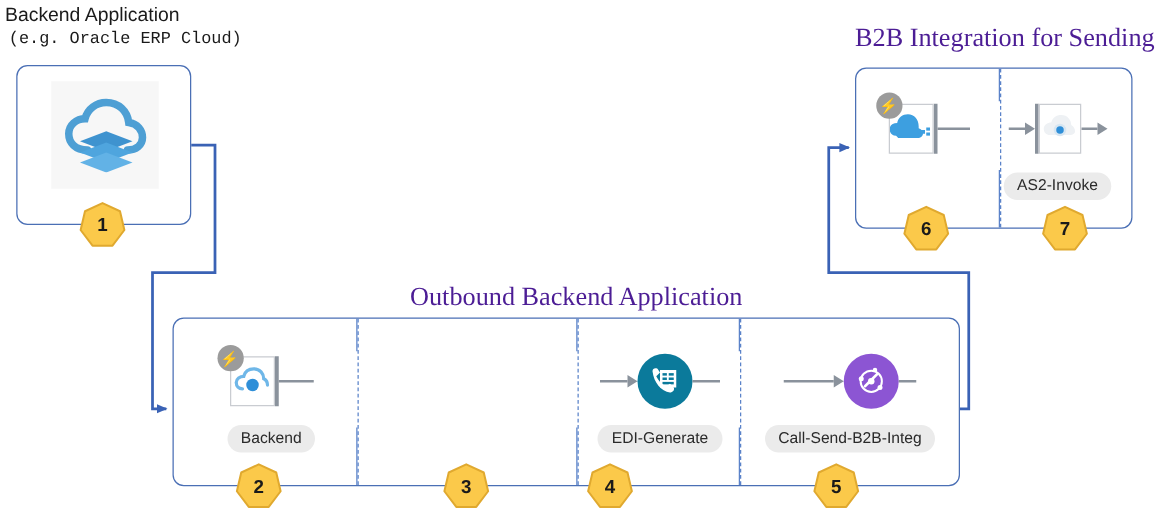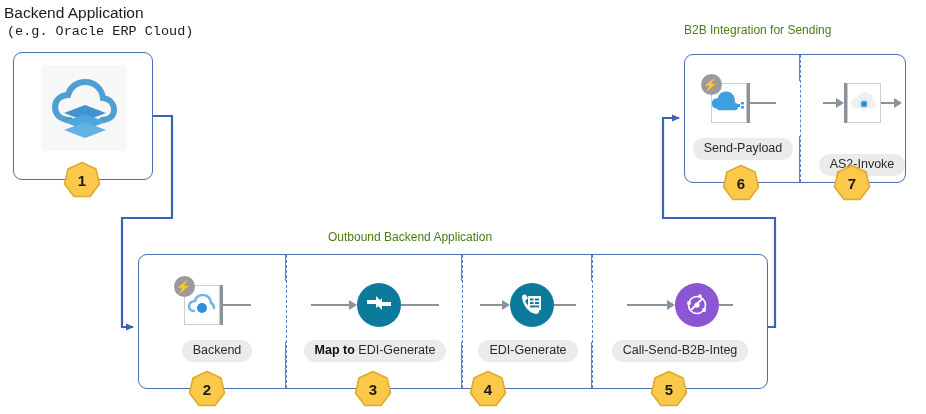--- a/index.html
+++ b/index.html
@@ -12,21 +12,21 @@
   .abs{position:absolute;}
 
   
   .hdr-title{
     font-size:15.5px;line-height:19px;color:#1a1a1a;white-space:nowrap;
   }
   .hdr-sub{
     font-size:13.5px;line-height:17px;color:#1a1a1a;white-space:nowrap;
   }
   .panel-title{
-    font-size:12px;line-height:19px;color:#4d7c0f;white-space:nowrap;
+    font-size:21px;line-height:19px;color:#4c1d95;white-space:nowrap;font-family:Liberation Serif, serif;
   }
 
   
   .panel{
     border:1.6px solid #4a6fb5;
     border-radius:9px;
     background:#ffffff;
     box-sizing:border-box;
   }
 
@@ -152,24 +152,23 @@
         <svg width="34" height="38" viewBox="0 0 34 38" style="position:absolute;left:0;top:0;">
           <path d="M8 24 C4 24 2 21 2 18 C2 14 5 12 9 12 C10 7 14 4 19 4 C25 4 29 9 29 15 L29 17 C32 18 33 20 33 22 C33 24 31 26 28 26 L10 26 Z" fill="#3d9fe0" transform="translate(-2,4) scale(0.86)"></path>
           <rect x="22" y="20" width="6" height="3" fill="#3d9fe0"></rect>
           <rect x="29" y="18" width="3" height="2.5" fill="#3d9fe0"></rect>
           <rect x="29" y="22" width="3" height="2.5" fill="#3d9fe0"></rect>
         </svg>
       </div>
       <div class="vbar"></div>
       <div class="stub" style="width:26px;"></div>
     </div>
-    <div class="pill">Send-Payload</div>
-  </div>
-
-  <div class="cell" style="left:126px;top:20px;width:102px;gap:16px;">
+  </div>
+
+  <div class="cell" style="left:110px;top:20px;width:102px;">
     <div class="iconrow">
       <div class="arrowline">
         <div class="ln" style="width:13px;"></div>
           <div class="hd"></div>
       </div>
       <div class="vbar"></div>
       <div class="card" style="width:34px;">
         <svg width="32" height="38" viewBox="0 0 32 38">
           <path d="M8 24 C5 24 3 22 3 19 C3 16 6 14 9 14 C10 10 13 8 17 8 C22 8 25 12 25 16 C27 17 28 19 28 21 C28 23 26 24 24 24 Z" fill="#eef1f4"></path>
           <circle cx="16" cy="20" r="5" fill="#d7e6f2"></circle>
@@ -222,39 +221,20 @@
           <path d="M9 25 C6 25 4 23 4 20 C4 17 7 15 10 15 C11 11 14 9 18 9 C23 9 26 13 26 17 C28 18 29 20 29 22" fill="none" stroke="#6fb7e8" stroke-width="2.6" stroke-linecap="round"></path>
           <circle cx="17" cy="22" r="5" fill="#2f8fd8"></circle>
         </svg>
       </div>
       <div class="vbar"></div>
       <div class="stub" style="width:28px;"></div>
     </div>
     <div class="pill">Backend</div>
   </div>
 
-  <div class="cell" style="left:150px;top:22px;width:172px;">
-    <div class="iconrow">
-      <div class="arrowline">
-        <div class="ln" style="width:38px;"></div>
-          <div class="hd"></div>
-      </div>
-      <div class="circ teal">
-        <svg width="26" height="22" viewBox="0 0 26 22">
-          <path d="M1 6 L10 6 L10 2 L16 8 L10 14 L10 10 L1 10 Z" fill="#ffffff"></path>
-          <path d="M25 18 L16 18 L16 22 L10 16 L16 10 L16 14 L25 14 Z" fill="#ffffff" transform="translate(0,-6)"></path>
-        </svg>
-      </div>
-      <div class="stub" style="width:38px;"></div>
-    </div>
-    <div class="pill">
-      <b>Map to</b>
-      <span>EDI-Generate</span>
-    </div>
-  </div>
 
   <div class="cell" style="left:326px;top:22px;width:126px;">
     <div class="iconrow">
       <div class="arrowline">
         <div class="ln" style="width:22px;"></div>
           <div class="hd"></div>
       </div>
       <div class="circ teal">
         <svg width="26" height="24" viewBox="0 0 26 24">
           <rect x="9" y="3" width="13" height="14" fill="#ffffff"></rect>

